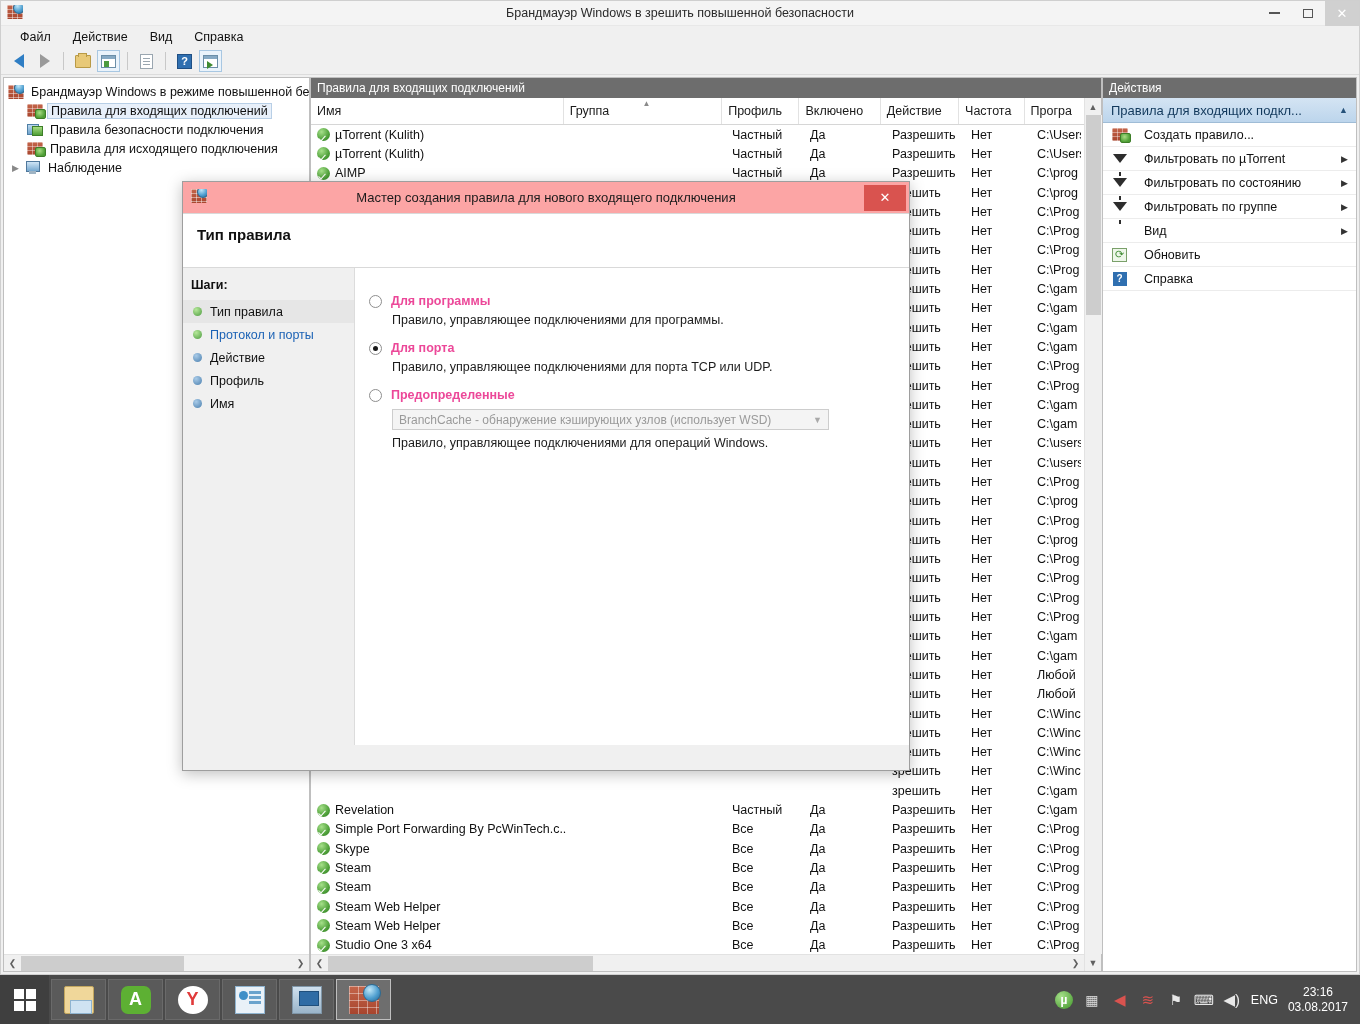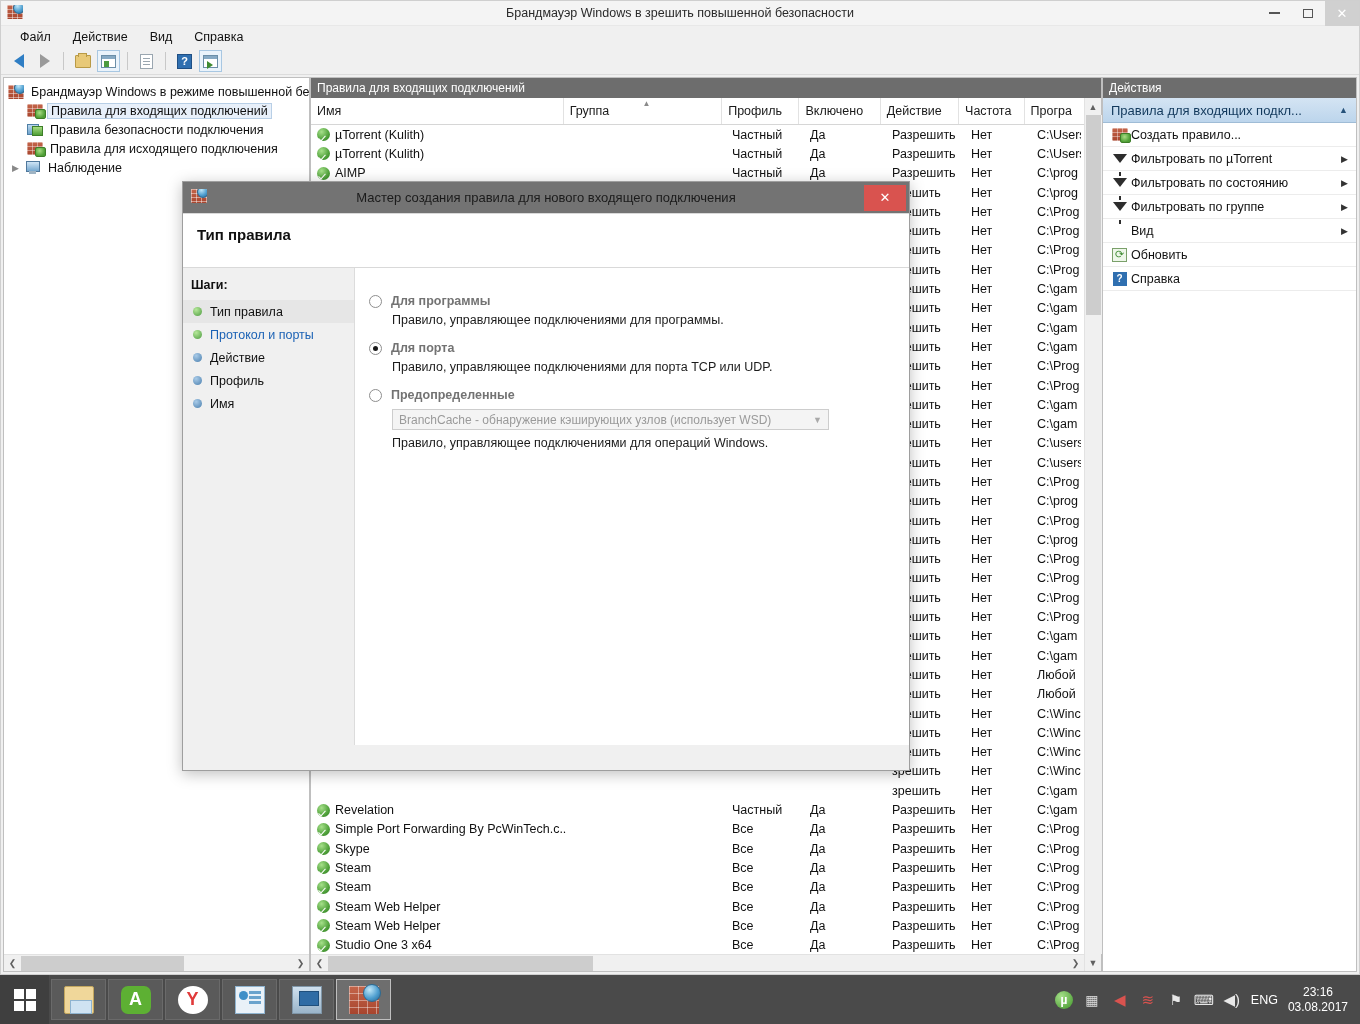--- a/index.html
+++ b/index.html
@@ -198,42 +198,42 @@
     padding-left: 6px; font-size: 12px;
   }
   #act-group {
     height: 25px; background: linear-gradient(180deg,#d4e4f3,#bcd5ec);
     border-bottom: 1px solid #9fbcd6; display: flex; align-items: center;
     padding: 0 8px; font-size: 13px; color: #12395c; font-weight: 500;
   }
   #act-group .chev { margin-left: auto; font-size: 9px; color: #26527a; }
   .act-item {
     height: 24px; display: flex; align-items: center; padding-left: 8px; font-size: 12.5px;
-    color: #111; border-bottom: 1px solid #ececec; gap: 3px;
+    color: #111; border-bottom: 1px solid #ececec; gap: 16px;
   }
   .act-item .arrowr { margin-left: auto; margin-right: 8px; font-size: 9px; color: #333; }
   .act-ico { width: 17px; display:flex; align-items:center; justify-content:center; flex:0 0 auto; }
   .ico-funnel { width:0;height:0;border-left:7px solid transparent;border-right:7px solid transparent;border-top:9px solid #2d2d2d;position:relative; }
   .ico-funnel:after{content:"";position:absolute;left:-1px;top:9px;width:2px;height:4px;background:#2d2d2d;}
   .ico-refresh {
     width:15px;height:14px;border:1px solid #7aa06a;background:#eef7ea;color:#3f8b32;font-size:11px;
     display:flex;align-items:center;justify-content:center;
   }
   .ico-export { width:13px;height:14px;background:#fff;border:1px solid #9aa6b0;position:relative; }
   .ico-export:after{content:"";position:absolute;right:-4px;bottom:0;width:0;height:0;border-left:7px solid #4e9e35;border-top:4px solid transparent;border-bottom:4px solid transparent;}
   .ico-help2 { width:14px;height:14px;background:#2f6fb0;color:#fff;font-size:10px;font-weight:bold;display:flex;align-items:center;justify-content:center; }
 
   
   #wizard {
     position: absolute; left: 182px; top: 181px; width: 728px; height: 590px;
     background: #f0f0f0; border: 1px solid #9e9e9e;
     box-shadow: 0 3px 14px rgba(0,0,0,.25);
   }
   #wiz-title {
-    height: 31px; background: #737373; display: flex; align-items: center; position: relative;
+    height: 31px; background: #fca5a5; display: flex; align-items: center; position: relative;
   }
   #wiz-title .wi { margin-left: 8px; }
   #wiz-title-text {
     position:absolute; left:0; right:0; text-align:center; font-size:13px; color:#1b1b1b;
     pointer-events:none;
   }
   #wiz-close {
     margin-left: auto; width: 42px; height: 26px; background: #d9534f; color: #fff;
     display:flex; align-items:center; justify-content:center; font-size: 13px; margin-right: 3px;
   }
@@ -260,21 +260,21 @@
   .radio-block { margin-bottom: 14px; }
   .radio-line { display: flex; align-items: center; gap: 9px; }
   .radio {
     width: 13px; height: 13px; border-radius: 50%; border: 1px solid #8e8e8e; background: #fff;
     flex: 0 0 auto; position: relative;
   }
   .radio.on:after {
     content:""; position:absolute; left: 3px; top: 3px; width: 5px; height: 5px;
     border-radius: 50%; background: #1a1a1a;
   }
-  .radio-label { font-size: 12.5px; font-weight: bold; color: #737373; }
+  .radio-label { font-size: 12.5px; font-weight: bold; color: #ec4899; }
   .radio-desc { font-size: 12.5px; color: #1b1b1b; margin: 5px 0 0 23px; }
   .combo {
     margin: 7px 0 0 23px; width: 437px; height: 21px; background: #f4f4f4;
     border: 1px solid #cdcdcd; display: flex; align-items: center; padding: 0 6px;
     font-size: 12px; color: #9a9a9a;
   }
   .combo .cv { flex: 1; overflow: hidden; white-space: nowrap; }
   .combo .cc { color: #a9a9a9; font-size: 9px; }
   #wiz-footer {
     position: absolute; left: 0; right: 0; bottom: 0; height: 66px;

